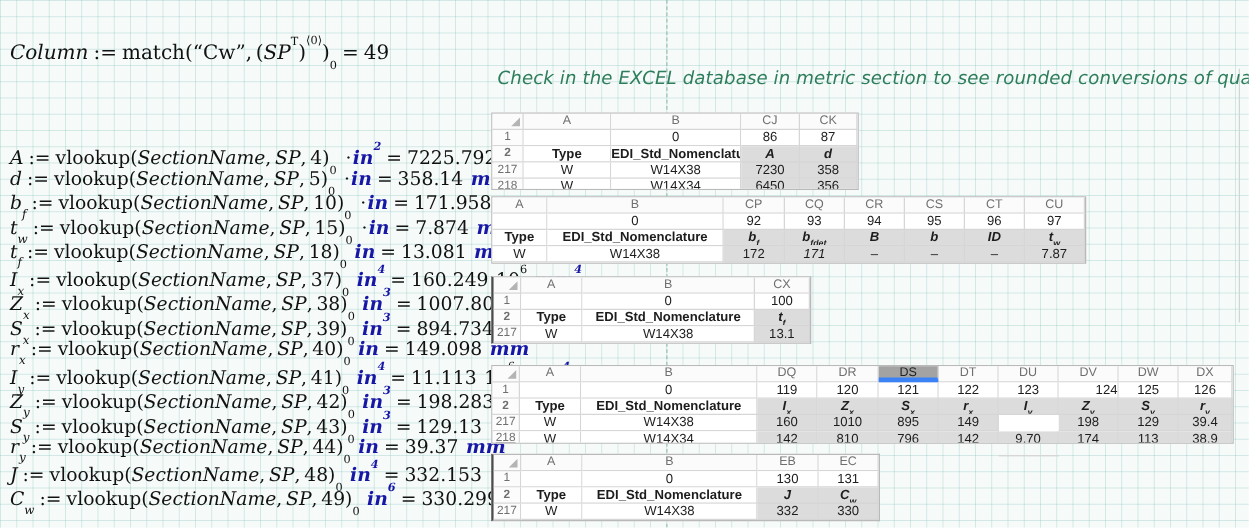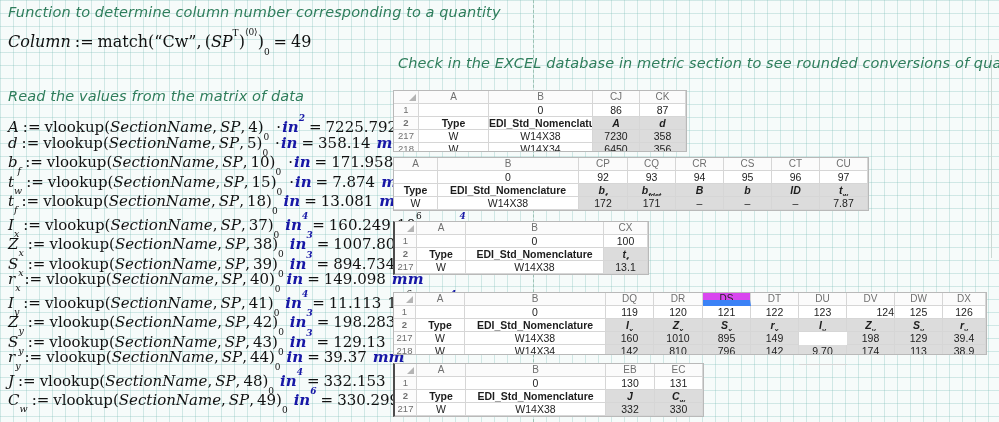--- a/index.html
+++ b/index.html
@@ -44,41 +44,39 @@
     position:absolute;background:#fff;z-index:3;border:1px solid #b9b9b9;
     font-size:10.5px;color:#1d1d1d;
   }
   .xl.darkleft{border-left:2px solid #4c4c4c;}
   .xrow{display:flex;height:13px;line-height:12px;}
   .xcell{
     box-sizing:border-box;flex:0 0 auto;text-align:center;overflow:hidden;white-space:nowrap;
     border-right:1px solid #d6d6d6;border-bottom:1px solid #d6d6d6;background:#fff;
   }
   .xhead .xcell{color:#6f6f6f;background:#fbfbfb;font-size:10px;}
-  .xhead .xcell.sel{background:#d946ef;border-bottom:6px solid #3b82f6;color:#222;}
+  .xhead .xcell.sel{background:#a3a3a3;border-bottom:4px solid #3b82f6;color:#222;}
   .gut{color:#6f6f6f;background:#fcfcfc;font-size:9.5px;}
   .corner{position:relative;background:#f3f3f3;}
   .corner .tri{position:absolute;right:2px;bottom:2px;width:0;height:0;border-bottom:7px solid #b4b4b4;border-left:7px solid transparent;}
   .gray{background:#dcdcdc;}
   .lblrow .xcell{font-weight:bold;}
   .lblrow .xcell.gray{font-style:italic;}
   .rthick{border-top:1px solid #8e8e8e;margin-top:-1px;}
   .partial{overflow:hidden;text-decoration:underline;}
   .xcell sub{font-size:7px;position:relative;top:1px;}
 </style>
 </head>
 <body>
 
 <div id="stage">
 
   <div class="pagebreak" style="left:533px;"></div>
   <div class="marginline" style="left:991px;top:55px;height:203px;"></div>
 
-  <div class="note" style="left:8px;top:4px;">Function to determine column number corresponding to a quantity</div>
-  <div class="note" style="left:8px;top:88px;">Read the values from the matrix of data</div>
   <div class="note" style="left:398px;top:55px;">Check in the EXCEL database in metric section to see rounded conversions of quantities</div>
 
   <div class="math formula" style="left:8px;top:32px;">
     <span class="mvar">Column</span><span class="mop">:=</span><span class="mfn">match</span><span class="mpar">(</span><span class="mfn">“Cw”</span><span class="mpar">,</span><span class="sgap"></span><span class="mpar">(</span><span class="mvar">SP</span><sup class="tsup">T</sup><span class="mpar">)</span><sup class="csup">⟨0⟩</sup><span class="mpar">)</span><sub class="idx">0</sub><span class="mop">=</span><span>49</span>
   </div>
 
   <div class="math" style="left:8px;top:114px;" id="equations">
       <div class="eq-line"><span class="mvar">A</span><span class="mop">:=</span><span class="mfn">vlookup</span><span class="mpar">(</span><span class="mvar">SectionName</span><span class="mpar">,</span><span class="sgap"></span><span class="mvar">SP</span><span class="mpar">,</span><span class="sgap"></span><span>4</span><span class="mpar">)</span><sub class="idx">0</sub><span class="gap"></span><span class="dot">·</span><span class="unit">in</span><sup class="usup unit">2</sup><span class="mop">=</span><span>7225.792</span><span class="gap"></span><span class="unit">mm</span><sup class="usup unit">2</sup></div>
       <div class="eq-line"><span class="mvar">d</span><span class="mop">:=</span><span class="mfn">vlookup</span><span class="mpar">(</span><span class="mvar">SectionName</span><span class="mpar">,</span><span class="sgap"></span><span class="mvar">SP</span><span class="mpar">,</span><span class="sgap"></span><span>5</span><span class="mpar">)</span><sub class="idx">0</sub><span class="gap"></span><span class="dot">·</span><span class="unit">in</span><span class="mop">=</span><span>358.14</span><span class="gap"></span><span class="unit">mm</span></div>
       <div class="eq-line"><span class="mvar">b</span><sub class="vsub">f</sub><span class="mop">:=</span><span class="mfn">vlookup</span><span class="mpar">(</span><span class="mvar">SectionName</span><span class="mpar">,</span><span class="sgap"></span><span class="mvar">SP</span><span class="mpar">,</span><span class="sgap"></span><span>10</span><span class="mpar">)</span><sub class="idx">0</sub><span class="gap"></span><span class="dot">·</span><span class="unit">in</span><span class="mop">=</span><span>171.958</span><span class="gap"></span><span class="unit">mm</span></div>
@@ -166,21 +164,21 @@
           <div class="xcell gray" style="width: 48px;">b<sub>fdet</sub></div>
           <div class="xcell gray" style="width: 48px;">B</div>
           <div class="xcell gray" style="width: 48px;">b</div>
           <div class="xcell gray" style="width: 48px;">ID</div>
           <div class="xcell gray" style="width: 48px;">t<sub>w</sub></div>
         </div>
         <div class="xrow rthick">
           <div class="xcell" style="width: 44px;">W</div>
           <div class="xcell" style="width: 141px;">W14X38</div>
           <div class="xcell gray" style="width: 49px;">172</div>
-          <div class="xcell gray" style="width: 48px;">171</div>
+          <div class="xcell gray" style="width: 48px; font-style: italic;">171</div>
           <div class="xcell gray" style="width: 48px;">–</div>
           <div class="xcell gray" style="width: 48px;">–</div>
           <div class="xcell gray" style="width: 48px;">–</div>
           <div class="xcell gray" style="width: 48px;">7.87</div>
         </div>
       </div>
       <div class="xl darkleft" style="left: 393px; top: 221px;">
         <div class="xrow xhead">
           <div class="xcell corner" style="width: 22px;">
             <span class="tri"></span>

